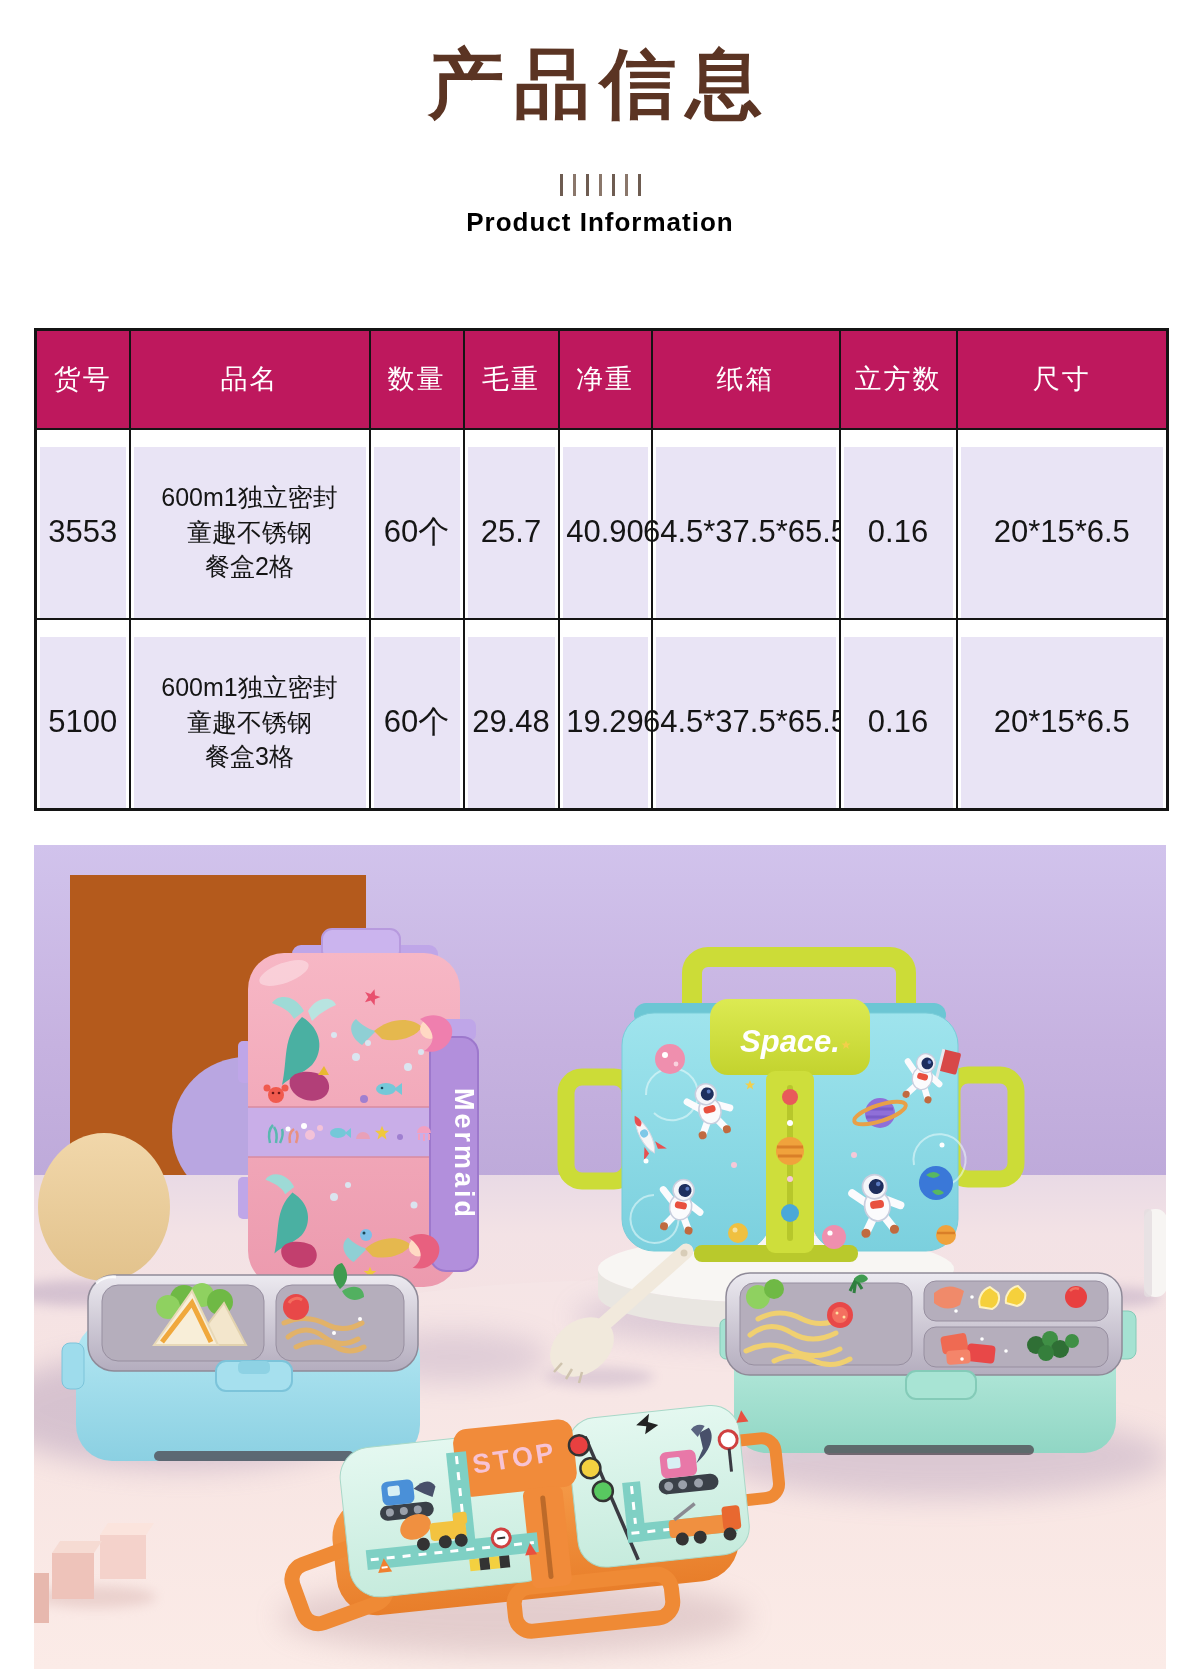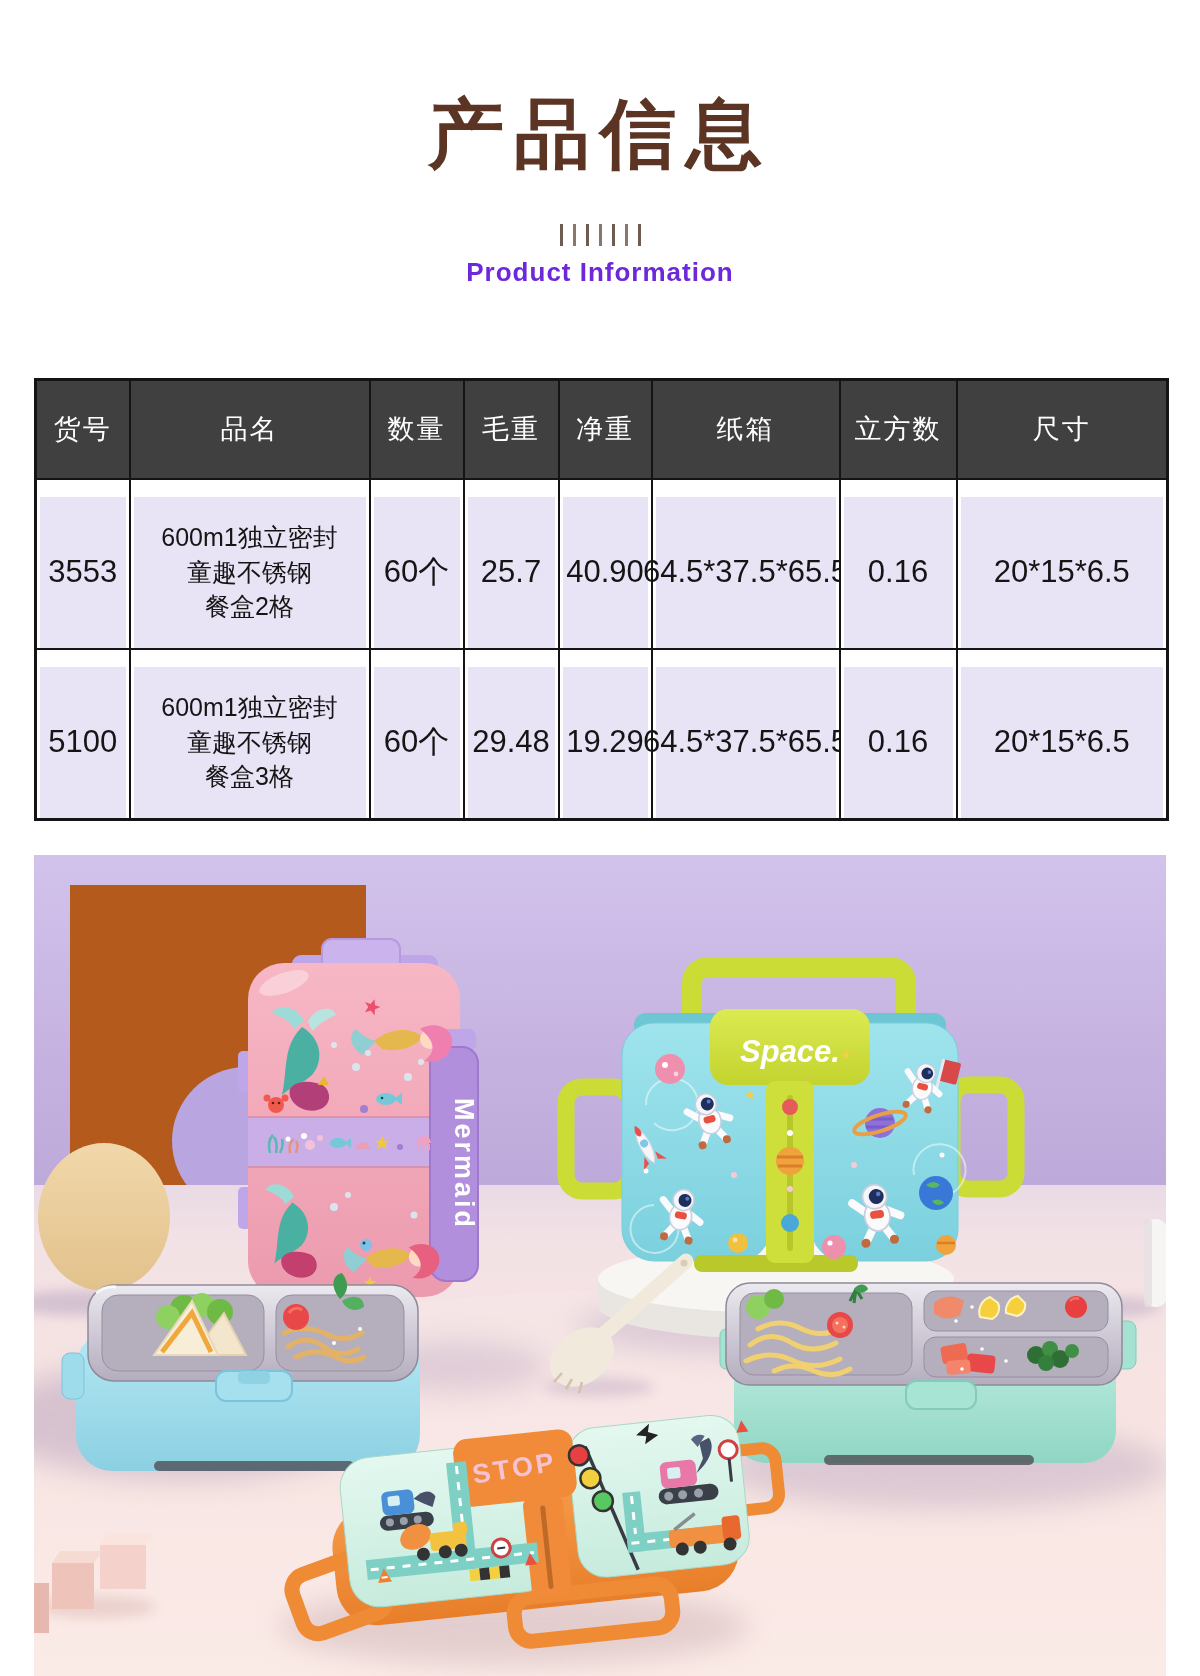--- a/index.html
+++ b/index.html
@@ -1,40 +1,40 @@
 <!DOCTYPE html>
 <html><head>
 <meta charset="utf-8">
 <style>
   html,body{margin:0;padding:0;}
   body{
     width:1200px;height:1676px;background:#ffffff;overflow:hidden;
     font-family:"Liberation Sans","DejaVu Sans",sans-serif;position:relative;
   }
   .page-title{
-    margin:94px 0 0;text-align:center;font-size:76px;line-height:1.05;
+    margin:44px 0 0;text-align:center;font-size:76px;line-height:1.05;
     font-weight:bold;color:#5b3423;letter-spacing:10px;
   }
   .tick-row{display:flex;justify-content:center;gap:10px;margin-top:50px;}
   .tick-row i{display:block;width:3px;height:22px;background:#6e5c51;}
   .tick-row i:nth-child(2n){background:#8a776b;}
   .subtitle{
     margin-top:12px;text-align:center;font-size:26px;line-height:1.15;
-    font-weight:bold;color:#6d28d9;letter-spacing:1px;
+    font-weight:bold;color:#000000;letter-spacing:1px;
   }
   table.product{
     width:1132px;margin:90px 0 0 34px;border-collapse:collapse;table-layout:fixed;
     border:3px solid #141414;
   }
   table.product th{
-    background:#404040;color:#ffffff;font-weight:normal;font-size:27px;
+    background:#be185d;color:#ffffff;font-weight:normal;font-size:27px;
     letter-spacing:2px;height:95px;border:2px solid #141414;
   }
   table.product td{
-    border:2px solid #141414;height:152px;padding:8px;background:#ffffff;
+    border:2px solid #141414;height:152px;padding:18px;background:#ffffff;
     position:relative;
   }
   td .cell{
     position:absolute;left:3px;right:3px;top:17px;bottom:0;background:#e9e4f5;
     display:flex;flex-direction:column;align-items:center;justify-content:center;
     font-size:31px;color:#151515;text-align:center;
   }
   td .cell.name span{display:block;font-size:25px;line-height:1.38;}
   svg.photo{display:block;margin:34px 0 0 34px;}
   .limb{stroke:#fbfbfd;stroke-width:7;stroke-linecap:round;}

